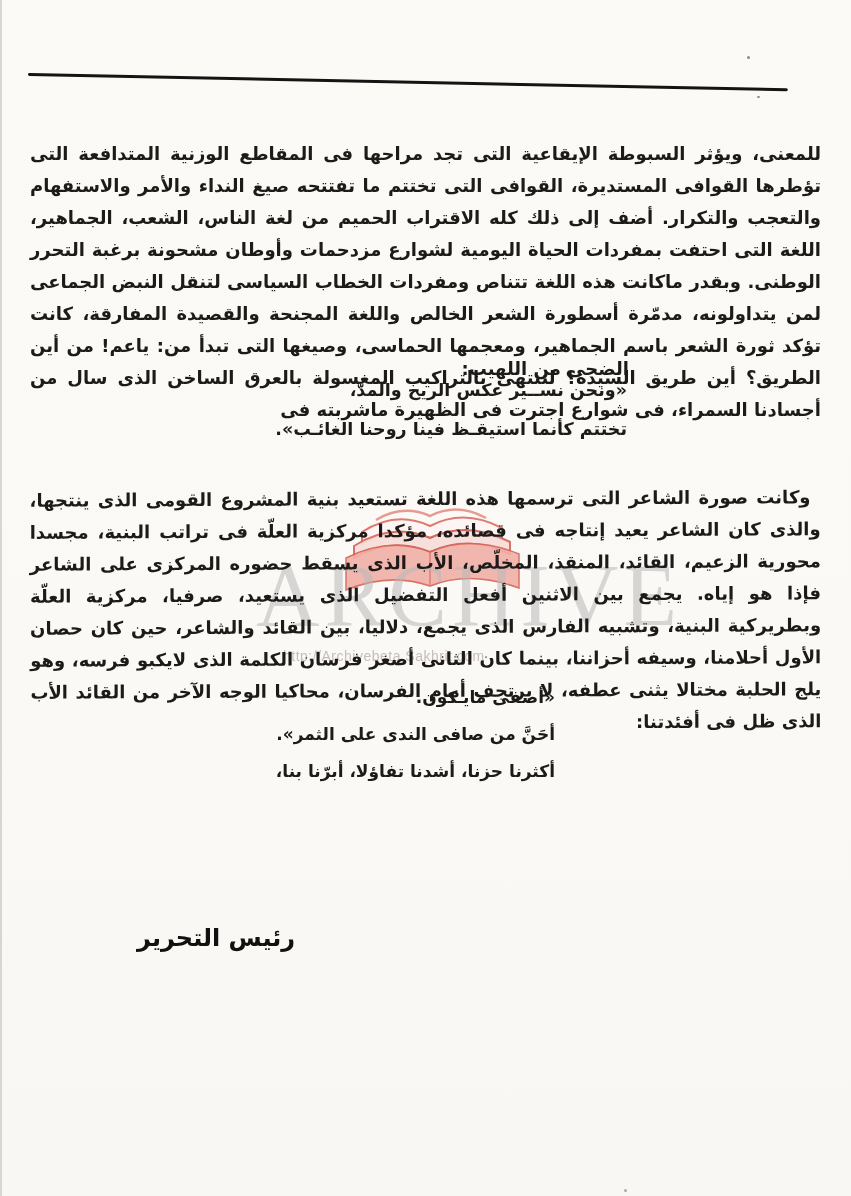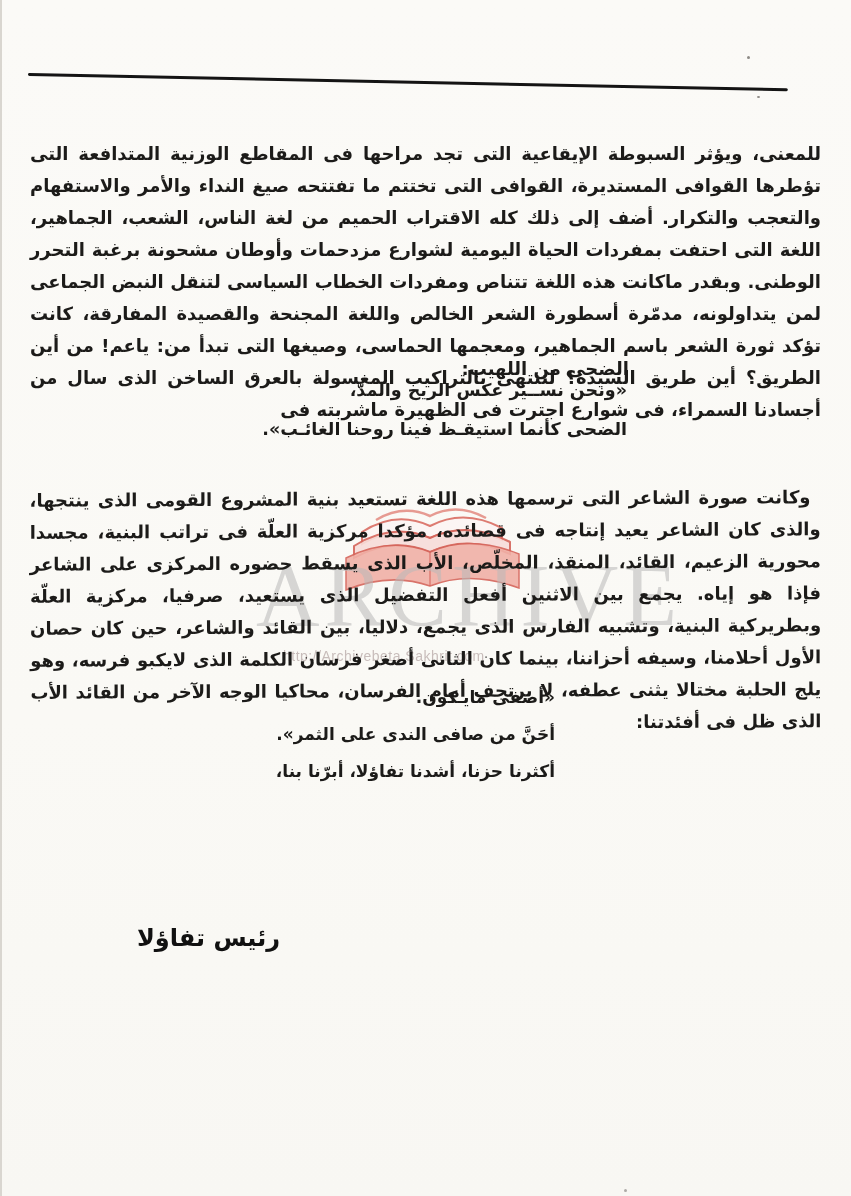--- a/index.html
+++ b/index.html
@@ -99,27 +99,27 @@
   </div>
 
   <div class="textlayer">
 
     <div class="block para-1">للمعنى، ويؤثر السبوطة الإيقاعية التى تجد مراحها فى المقاطع الوزنية المتدافعة التى تؤطرها القوافى المستديرة، القوافى التى تختتم ما تفتتحه صيغ النداء والأمر والاستفهام والتعجب والتكرار. أضف إلى ذلك كله الاقتراب الحميم من لغة الناس، الشعب، الجماهير، اللغة التى احتفت بمفردات الحياة اليومية لشوارع مزدحمات وأوطان مشحونة برغبة التحرر الوطنى. وبقدر ماكانت هذه اللغة تتناص ومفردات الخطاب السياسى لتنقل النبض الجماعى لمن يتداولونه، مدمّرة أسطورة الشعر الخالص واللغة المجنحة والقصيدة المفارقة، كانت تؤكد ثورة الشعر باسم الجماهير، ومعجمها الحماسى، وصيغها التى تبدأ من: ياعم! من أين الطريق؟ أين طريق السيدة؟ لتنتهى بالتراكيب المغسولة بالعرق الساخن الذى سال من أجسادنا السمراء، فى شوارع اجترت فى الظهيرة ماشربته فى</div>
 
     <div class="para-1-tail">الضحى من اللهيب:</div>
 
     <div class="poem-1">
       <div class="poem-line">«ونحن نســير عكس الريح والمدّ،</div>
-      <div class="poem-line">الضحى كأنما استيقـظ فينا روحنا الغائـب».</div>
+      <div class="poem-line">تختتم كأنما استيقـظ فينا روحنا الغائـب».</div>
     </div>
 
     <div class="block para-2">وكانت صورة الشاعر التى ترسمها هذه اللغة تستعيد بنية المشروع القومى الذى ينتجها، والذى كان الشاعر يعيد إنتاجه فى قصائده، مؤكدا مركزية العلّة فى تراتب البنية، مجسدا محورية الزعيم، القائد، المنقذ، المخلّص، الأب الذى يسقط حضوره المركزى على الشاعر فإذا هو إياه. يجمع بين الاثنين أفعل التفضيل الذى يستعيد، صرفيا، مركزية العلّة وبطريركية البنية، وتشبيه الفارس الذى يجمع، دلاليا، بين القائد والشاعر، حين كان حصان الأول أحلامنا، وسيفه أحزاننا، بينما كان الثانى أصغر فرسان الكلمة الذى لايكبو فرسه، وهو يلج الحلبة مختالا يثنى عطفه، لا يرتجف أمام الفرسان، محاكيا الوجه الآخر من القائد الأب الذى ظل فى أفئدتنا:</div>
 
     <div class="poem-2">
       <div class="poem-line">«أصفى مايـكون.</div>
       <div class="poem-line">أحَنَّ من صافى الندى على الثمر».</div>
       <div class="poem-line">أكثرنا حزنا، أشدنا تفاؤلا، أبرّنا بنا،</div>
     </div>
 
-    <div class="signature">رئيس تفاؤلا</div>
+    <div class="signature">رئيس التحرير</div>
 
   </div>
 </div>
 
 </body></html>

